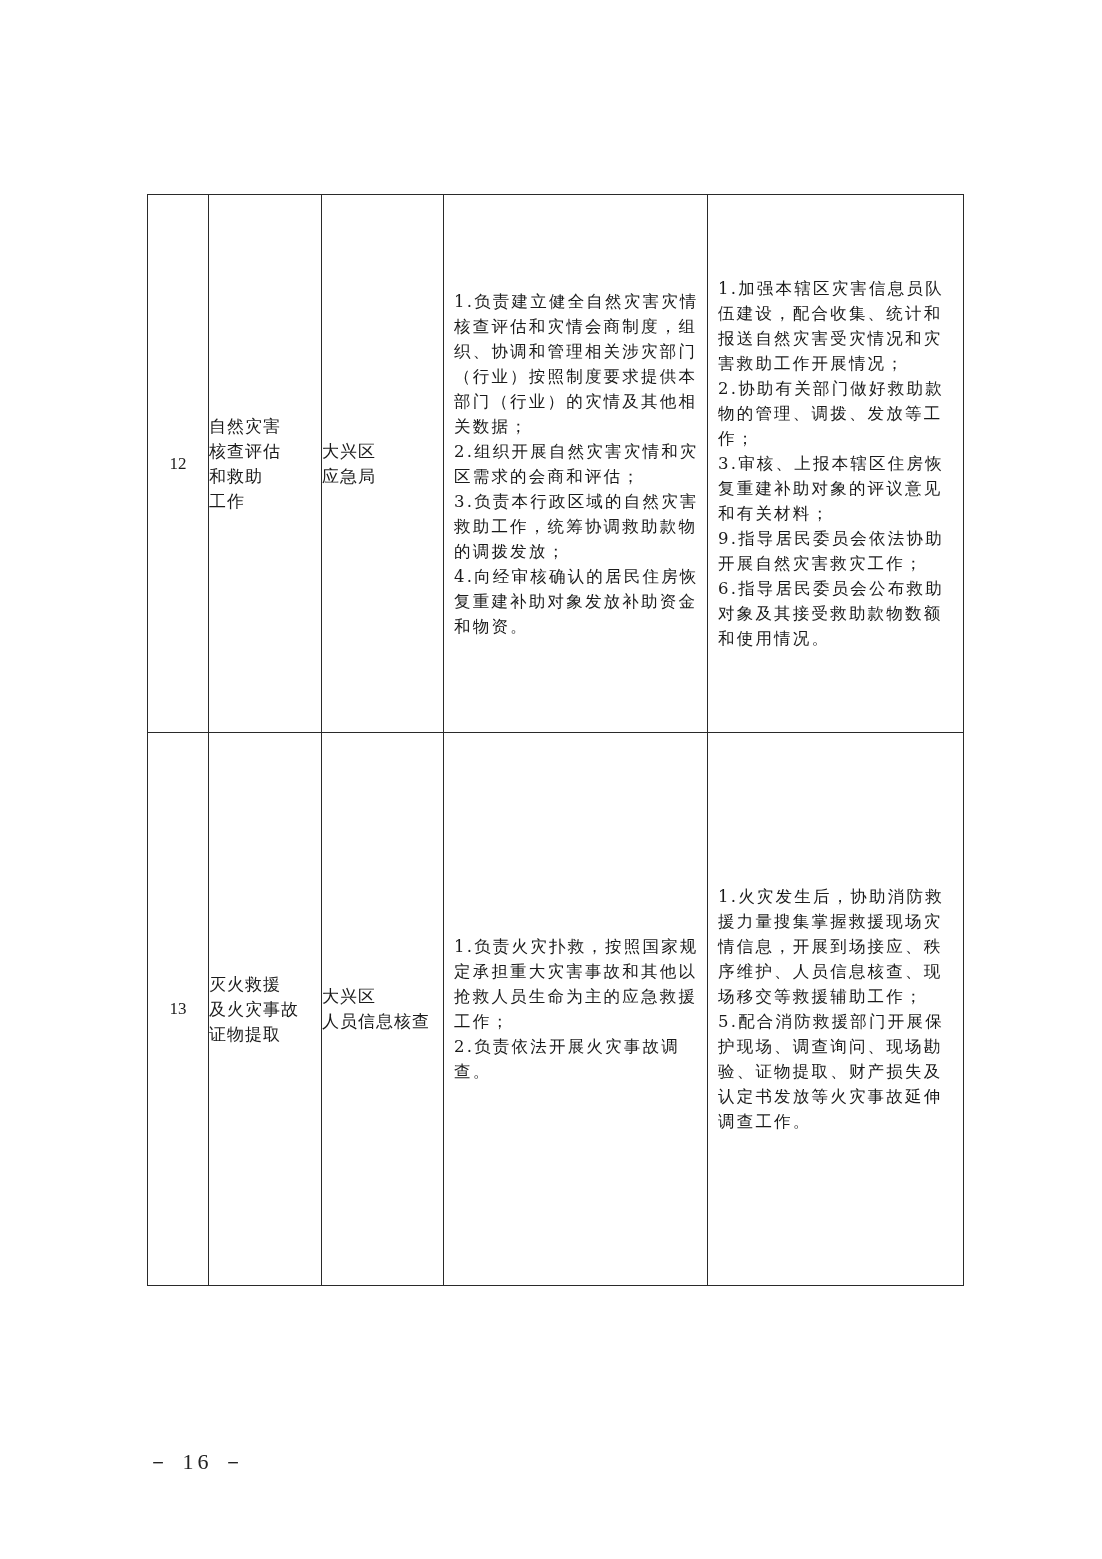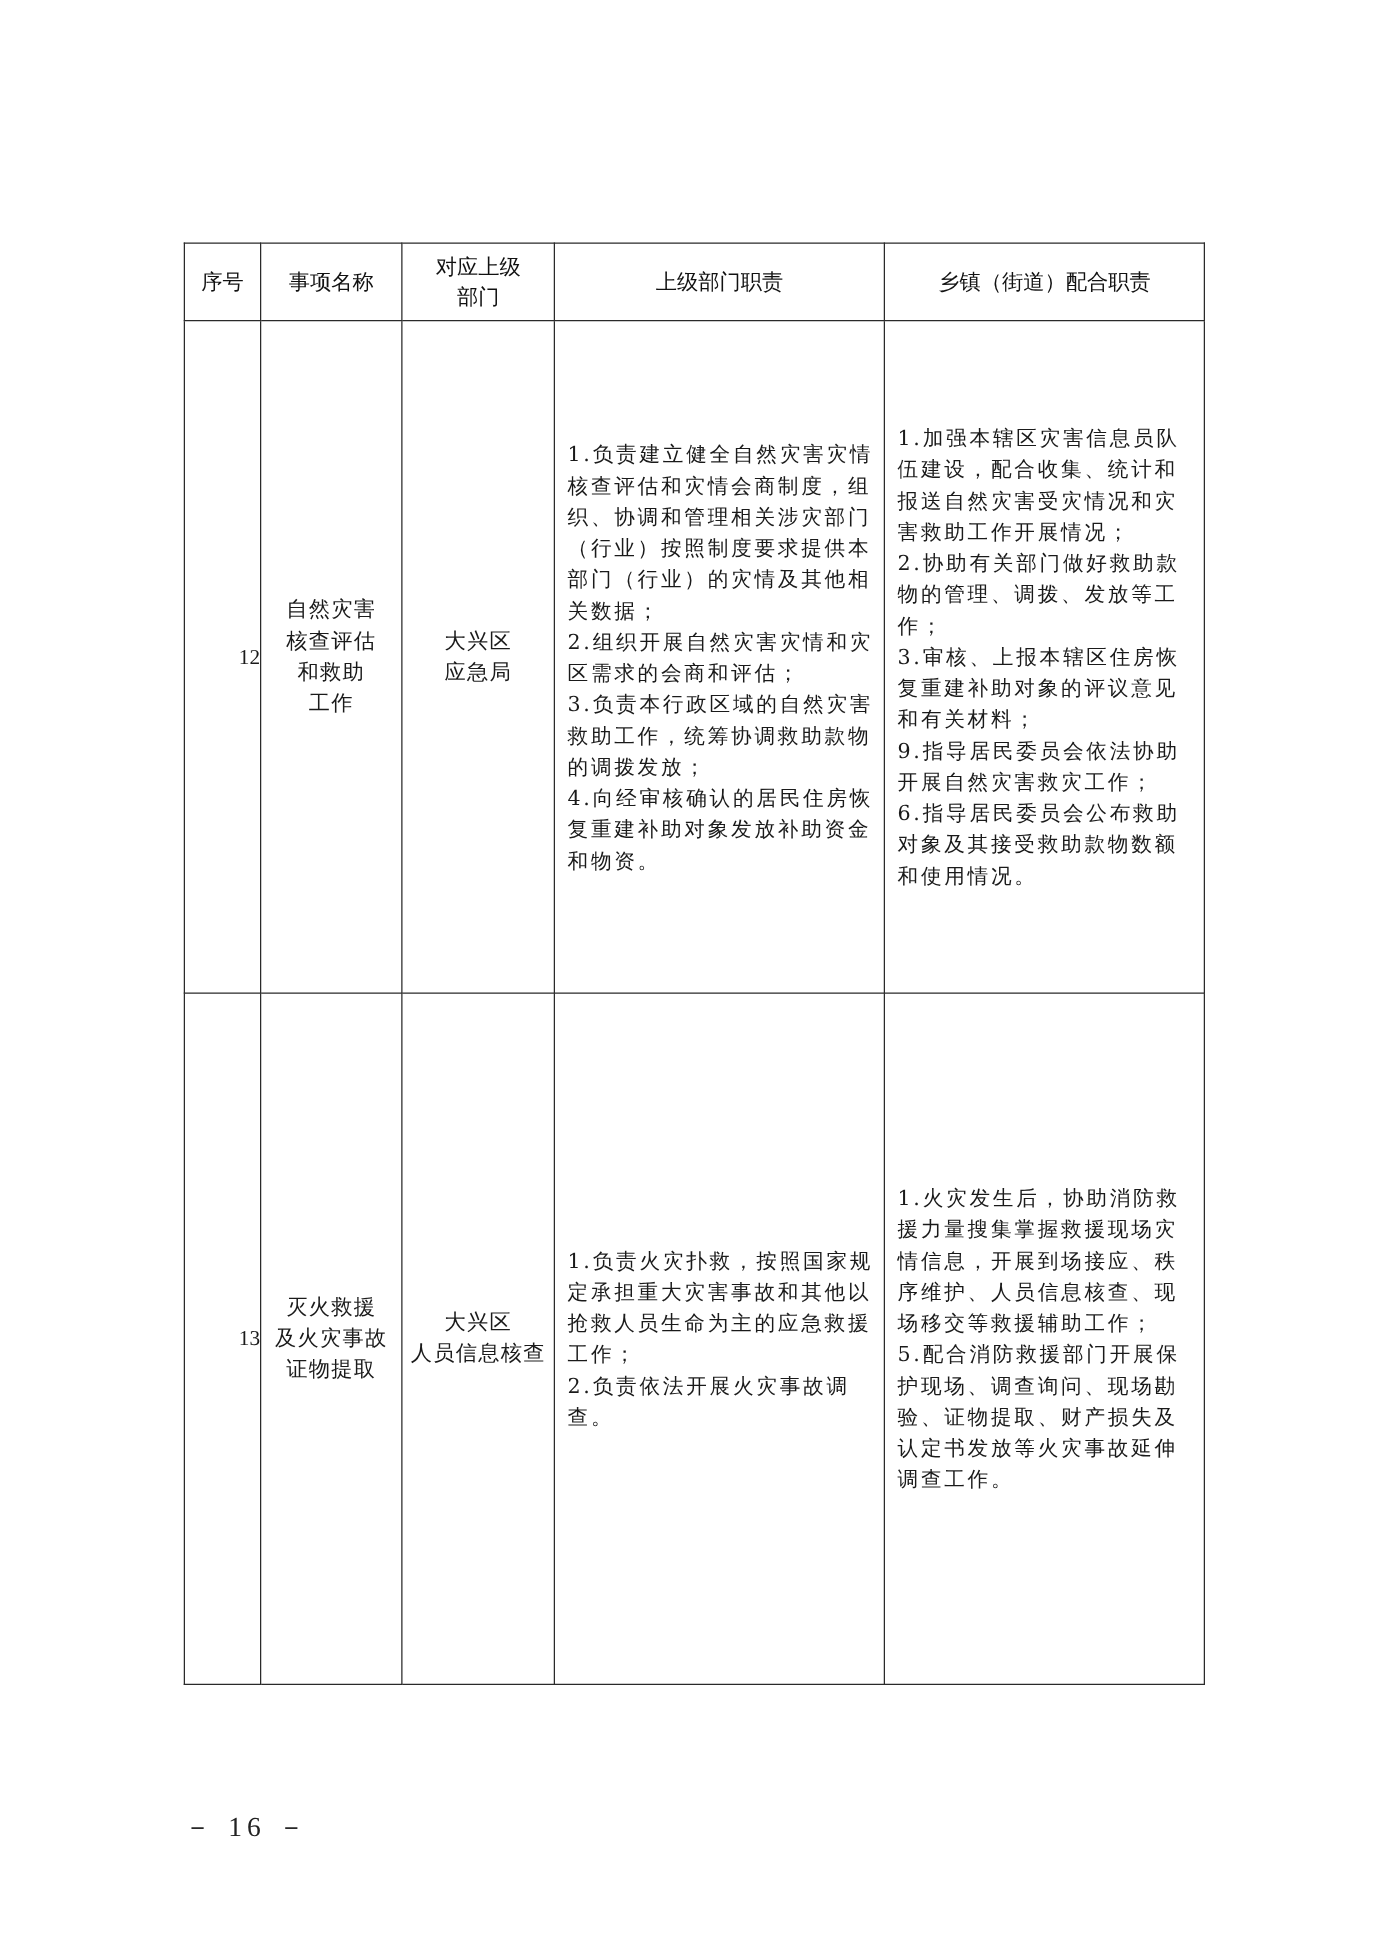--- a/index.html
+++ b/index.html
@@ -15,22 +15,22 @@
     .page-table td, .page-table th {
       border: 1.5px solid #2a2a2a; padding: 0; vertical-align: middle;
     }
     .page-table th {
       height: 61px; font-family: "DejaVu Sans", "Liberation Sans", sans-serif;
       font-weight: normal; font-size: 17px; text-align: center; line-height: 24px;
       color: #111;
     }
     .row-12 td { height: 537px; }
     .row-13 td { height: 552px; }
-    .cell-center { text-align: center; font-size: 17px; line-height: 25px; letter-spacing: 1px; }
-    .cell-num { text-align: right; font-family: "Liberation Serif", serif; font-size: 17px; }
+    .cell-center { font-size: 17px; line-height: 25px; letter-spacing: 1px; }
+    .cell-num { text-align: center; font-family: "Liberation Serif", serif; font-size: 17px; }
     .cell-text {
       padding: 0 8px 0 10px !important; font-size: 16.5px; line-height: 25px;
       letter-spacing: 2.2px; text-align: left;
     }
     .cell-text .item { display: block; }
     .page-number {
       position: absolute; left: 147px; top: 1447px;
       font-family: "Liberation Serif", serif; font-size: 22px; color: #222;
       letter-spacing: 4px;
     }
@@ -40,30 +40,20 @@
 
 <table class="page-table">
   <colgroup>
     <col style="width:61px">
     <col style="width:113px">
     <col style="width:122px">
     <col style="width:264px">
     <col style="width:256px">
   </colgroup>
   <tbody>
-      <tr>
-    <th>序号</th>
-    <th>事项名称</th>
-    <th>
-      <div>对应上级</div>
-      <div>部门</div>
-    </th>
-    <th>上级部门职责</th>
-    <th>乡镇（街道）配合职责</th>
-  </tr>
 
   <tr class="row-12">
     <td class="cell-num">12</td>
     <td class="cell-center">
       <div>自然灾害</div>
       <div>核查评估</div>
       <div>和救助</div>
       <div>工作</div>
     </td>
     <td class="cell-center">

